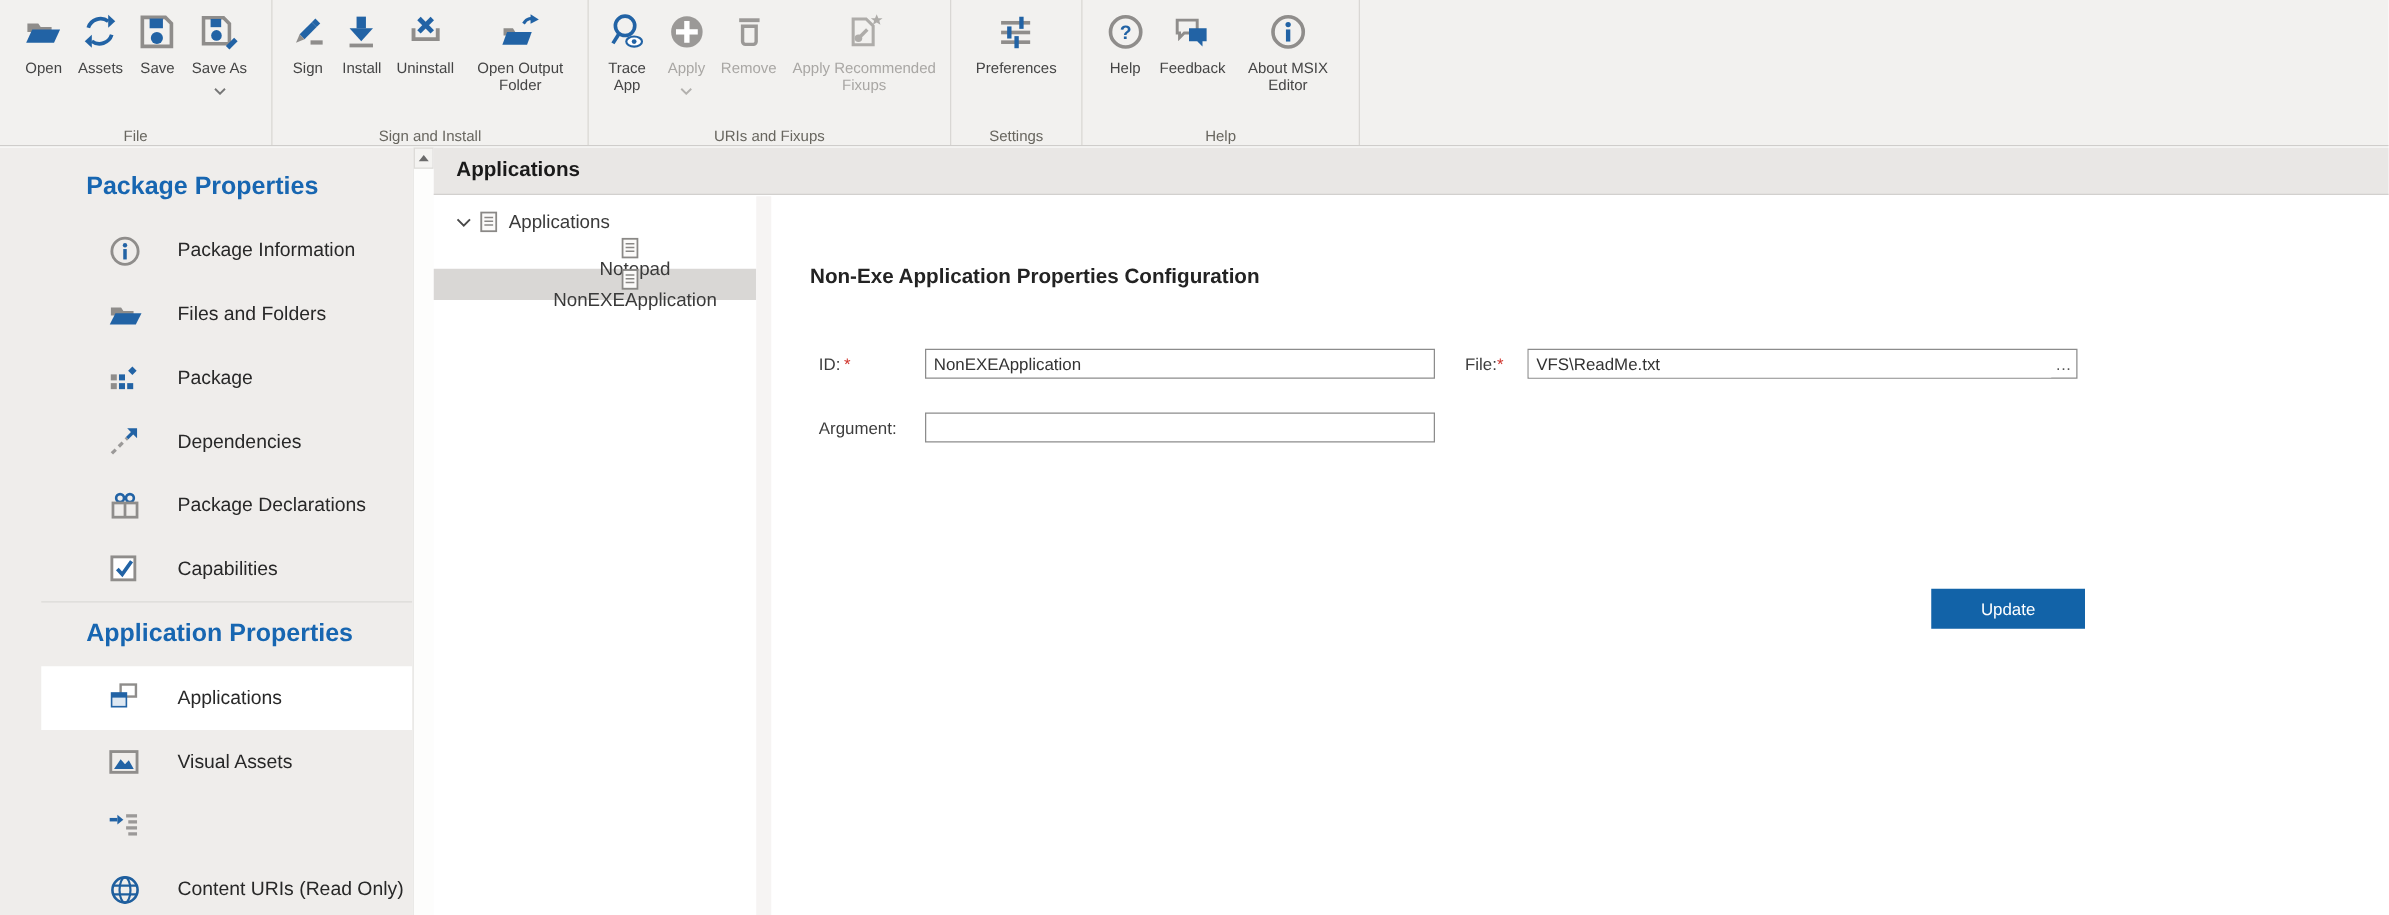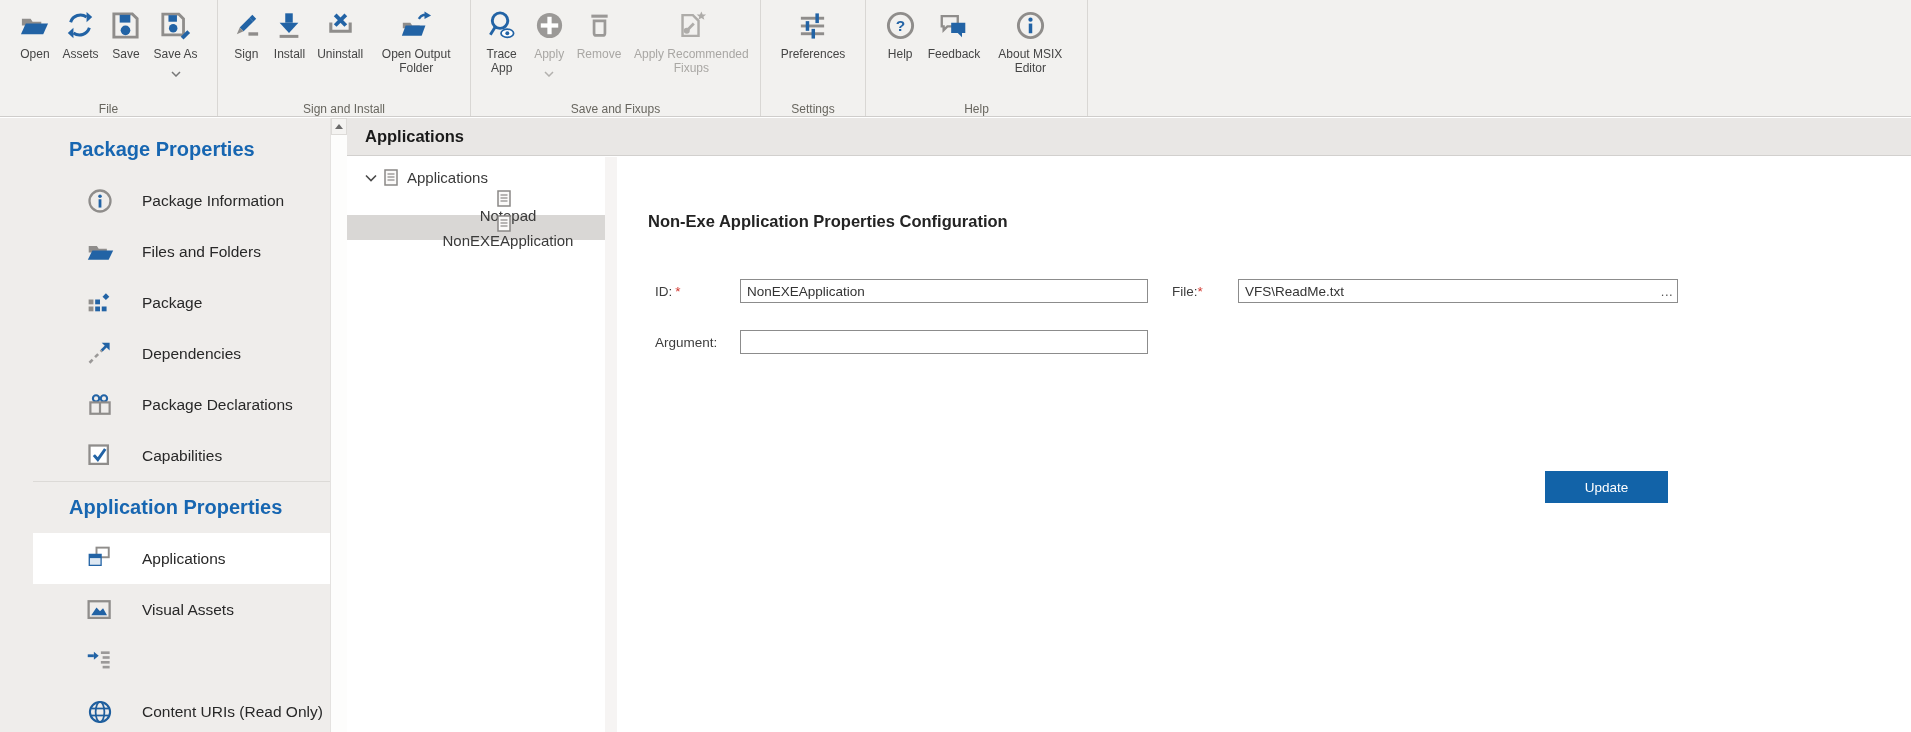--- a/index.html
+++ b/index.html
@@ -45,21 +45,21 @@
   .tree-row .chev { margin-right:7px; display:flex; }
   .tree-row .doc { margin-right:9px; display:flex; }
   .panel-sep { width:12px; background:#f6f4f3; }
   .form-panel { flex:1; position:relative; }
   .form-title { position:absolute; left:31px; top:55px; font-size:16.5px; font-weight:bold; color:#232323; }
   .flabel { position:absolute; height:26px; line-height:26px; font-size:13.5px; color:#3d3d3d; }
   .star { color:#d0342c; }
   .gap { margin-left:3px; }
   .finput { position:absolute; height:24px; border:1px solid #8c8c8c; font-size:13.5px;
             padding:0 6px; font-family:"Liberation Sans", sans-serif; color:#333; outline:none; background:#fff; }
-  .input-wrap { position:absolute; height:24px; border:1px solid #8c8c8c; display:flex; background:#fff;margin-left:16px; }
+  .input-wrap { position:absolute; height:24px; border:1px solid #8c8c8c; display:flex; background:#fff; }
   .input-wrap input { flex:1; border:none; outline:none; font-size:13.5px; padding:0 6px;
                       font-family:"Liberation Sans", sans-serif; color:#333; min-width:0; }
   .browse { width:20px; display:flex; align-items:center; justify-content:center; font-size:13px;
             color:#555; cursor:pointer; letter-spacing:0.5px; }
   .update-btn { position:absolute; left:928px; top:275px; width:123px; height:32px; background:#1263a8;
                 color:#fff; border:none; font-size:13.5px; font-family:"Liberation Sans", sans-serif;
                 display:flex; align-items:center; justify-content:center; cursor:pointer;margin-top:39px; }
 </style>
 </head>
 <body>
@@ -208,21 +208,21 @@
           <svg width="32" height="31" viewBox="0 0 34 32">
               <path d="M8 5 h11 l6 6 v16 H8 z" fill="none" stroke="#aeaca9" stroke-width="2.6"></path>
               <path d="M13 21 l7 -7" stroke="#aeaca9" stroke-width="3"></path>
               <circle cx="12.5" cy="21.5" r="3.2" fill="#aeaca9"></circle>
               <polygon points="28,1 29.4,4.4 33,4.4 30.2,6.6 31.2,10 28,8 24.8,10 25.8,6.6 23,4.4 26.6,4.4" fill="#aeaca9"></polygon>
             </svg>
         </span>
         <span class="lbl">Apply Recommended Fixups</span>
       </div>
     </div>
-    <div class="rgroup-label">Save and Fixups</div>
+    <div class="rgroup-label">URIs and Fixups</div>
   </div>
 
   <div class="rgroup" style="width:105px">
     <div class="rgroup-buttons">
       <div class="rbtn">
         <span class="icn">
           <svg width="31" height="31" viewBox="0 0 32 32">
               <rect x="4" y="7" width="24" height="3" fill="#8f8d8b"></rect>
               <rect x="4" y="15" width="24" height="3" fill="#8f8d8b"></rect>
               <rect x="4" y="23" width="24" height="3" fill="#8f8d8b"></rect>

